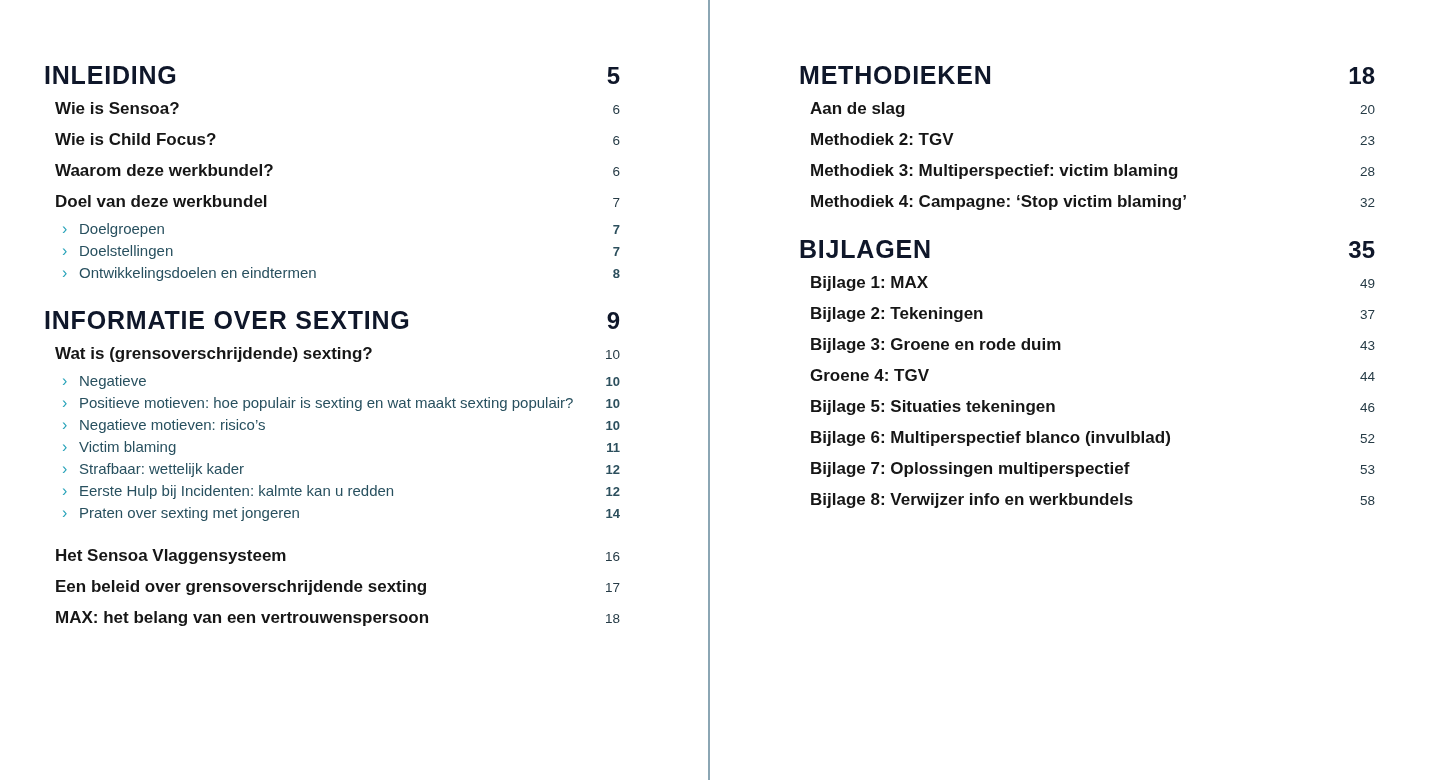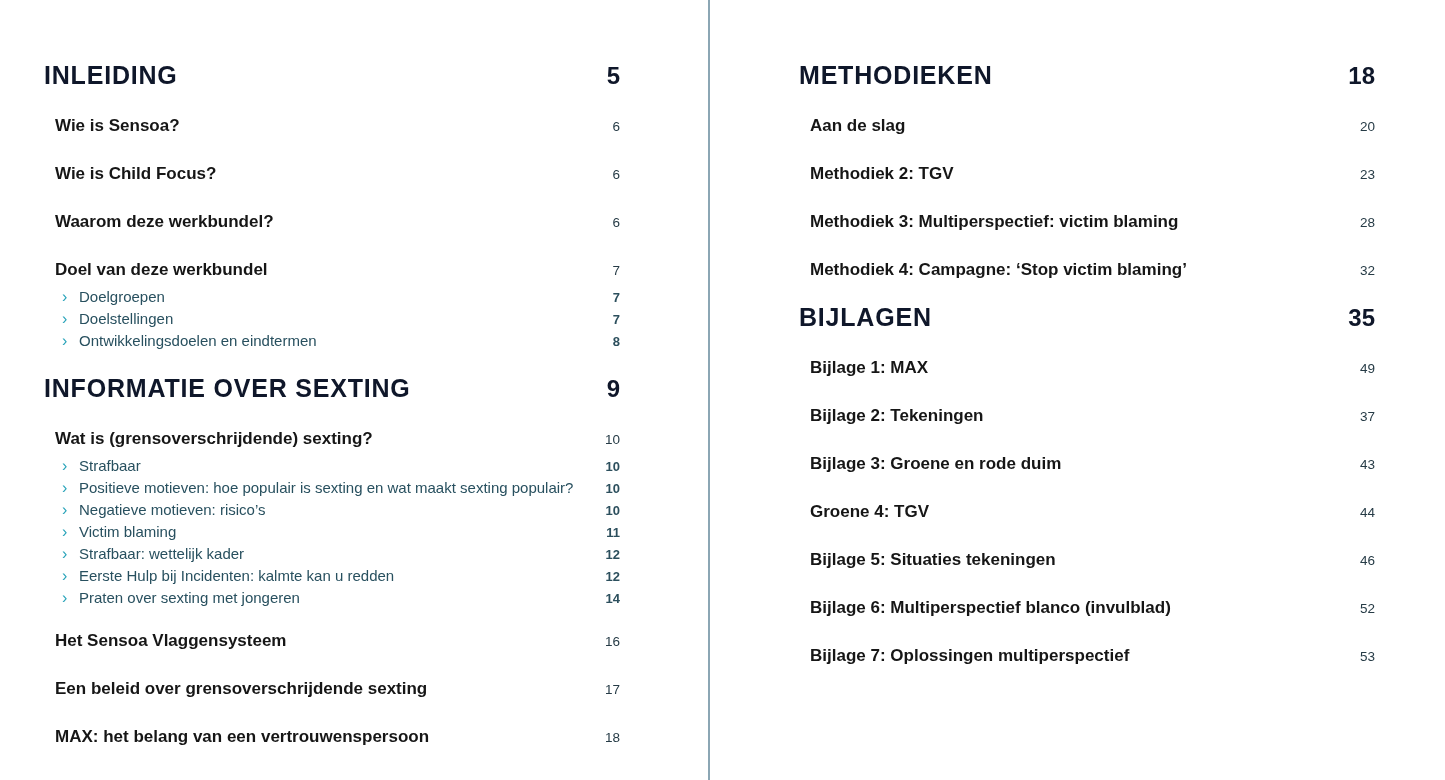--- a/index.html
+++ b/index.html
@@ -50,21 +50,21 @@
 
   .row {
     display: flex;
     align-items: baseline;
   }
   .row .label { flex: 1; padding-right: 12px; }
   .row .pg    { text-align: right; white-space: nowrap; }
 
   .row.item {
     margin-left: 11px;
-    margin-top: 26px;
+    margin-top: 9px;
     font-weight: 700;
     font-size: 17px;
     line-height: 21px;
     color: #161616;
   }
   .row.item .pg {
     font-weight: 400;
     font-size: 13.5px;
     color: #263b46;
   }
@@ -139,21 +139,21 @@
     <div class="section-header">
       <span class="label">INFORMATIE OVER SEXTING</span>
       <span class="pg">9</span>
     </div>
     <div class="row item">
       <span class="label">Wat is (grensoverschrijdende) sexting?</span>
       <span class="pg">10</span>
     </div>
     <div class="row sub">
       <span class="chev">›</span>
-      <span class="label">Strafbaar</span>
+      <span class="label">Negatieve</span>
       <span class="pg">10</span>
     </div>
     <div class="row sub">
       <span class="chev">›</span>
       <span class="label">Positieve motieven: hoe populair is sexting en wat maakt sexting populair?</span>
       <span class="pg">10</span>
     </div>
     <div class="row sub">
       <span class="chev">›</span>
       <span class="label">Negatieve motieven: risico’s</span>
@@ -246,15 +246,19 @@
       <span class="pg">46</span>
     </div>
     <div class="row item">
       <span class="label">Bijlage 6: Multiperspectief blanco (invulblad)</span>
       <span class="pg">52</span>
     </div>
     <div class="row item">
       <span class="label">Bijlage 7: Oplossingen multiperspectief</span>
       <span class="pg">53</span>
     </div>
+    <div class="row item">
+      <span class="label">Bijlage 8: Verwijzer info en werkbundels</span>
+      <span class="pg">58</span>
+    </div>
   </div>
 
 </div>
 
 </body></html>

